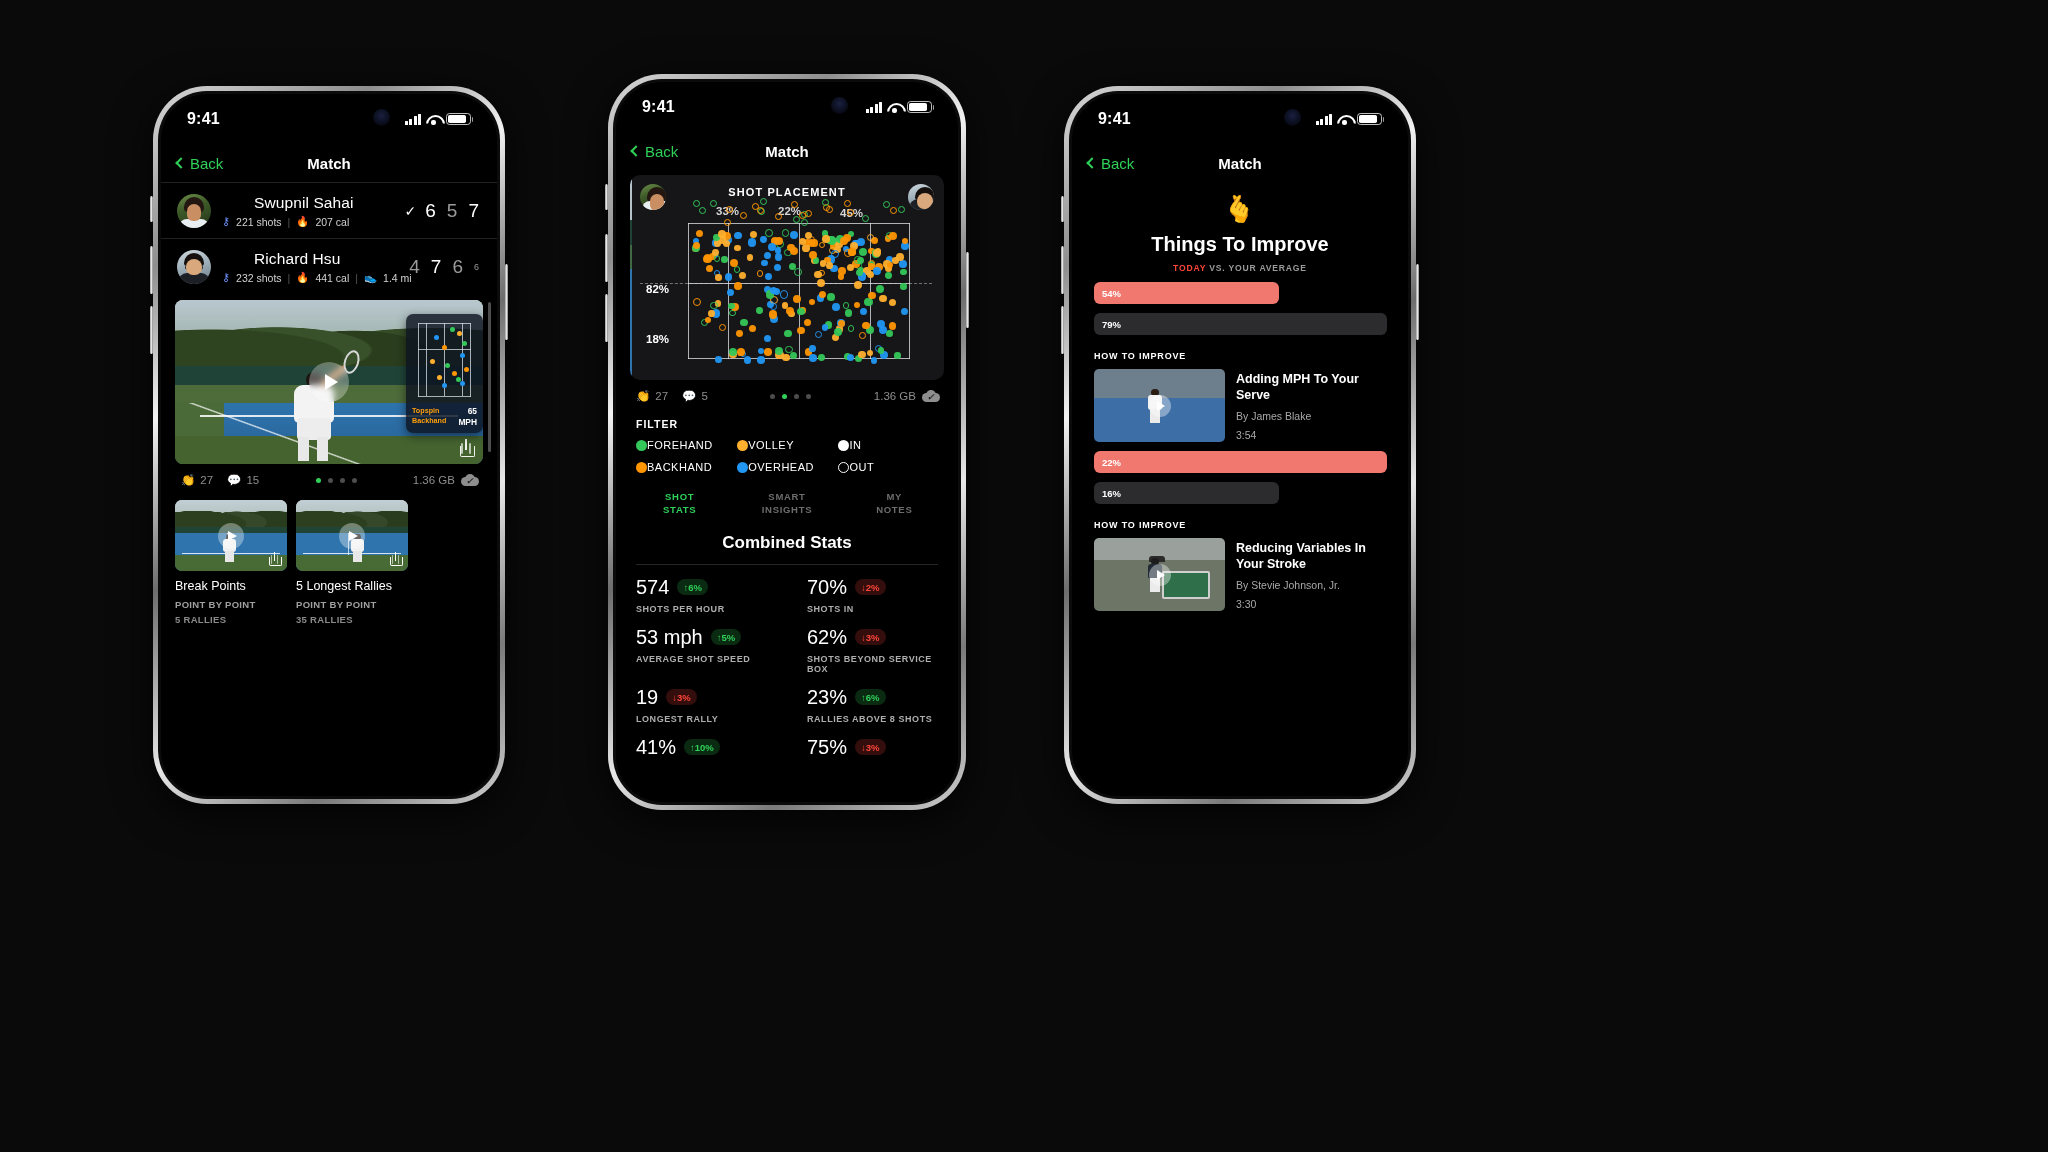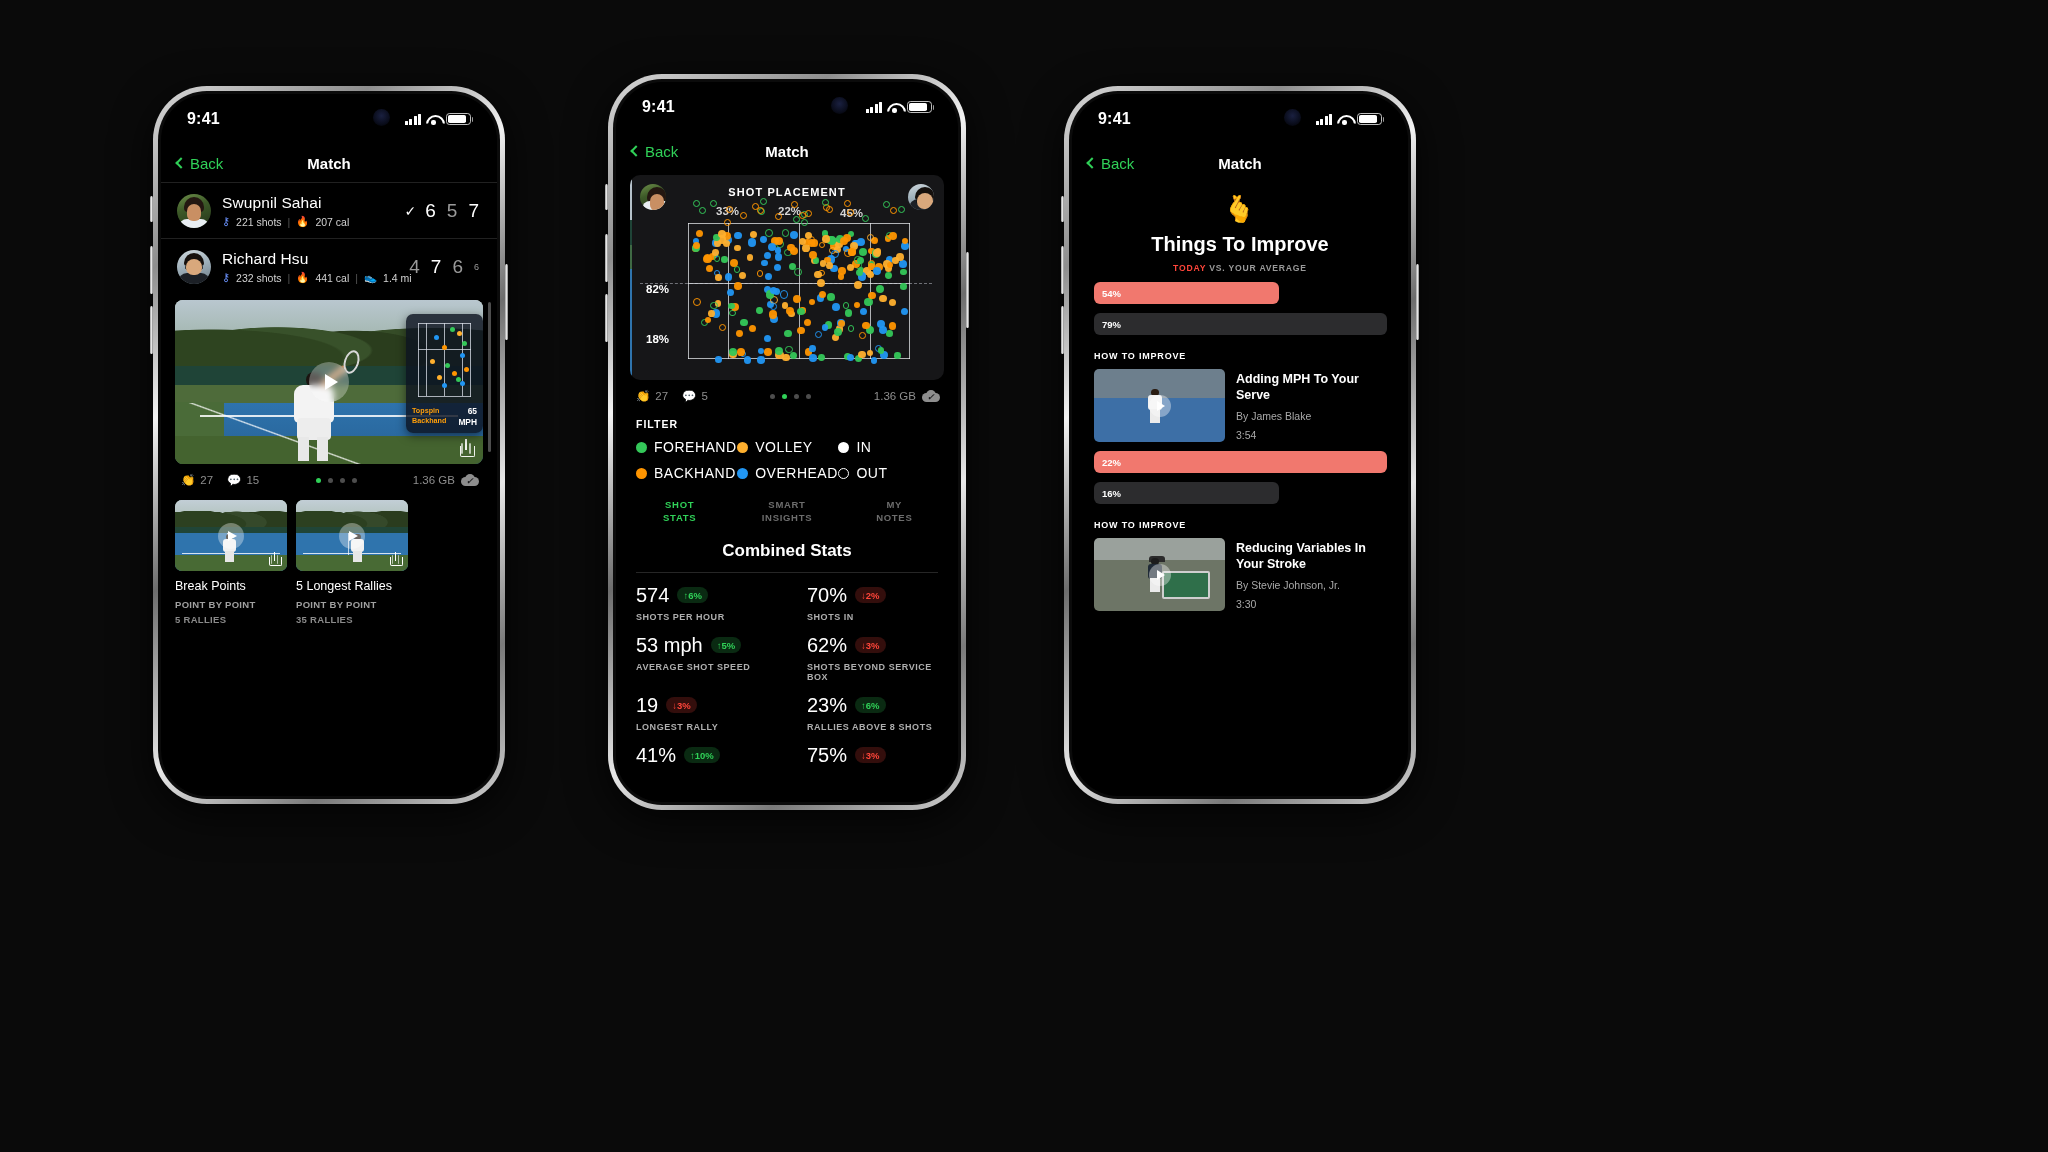--- a/index.html
+++ b/index.html
@@ -109,21 +109,21 @@
   .av2 { background: linear-gradient(165deg,#cfd8dd 0%,#9fb0ba 45%,#6d7d88 100%); }
   .av2::before{content:"";position:absolute;left:7px;top:3px;width:20px;height:13px;
     background:#15100d;border-radius:10px 10px 3px 3px;}
   .av2::after{content:"";position:absolute;left:9px;top:9px;width:16px;height:16px;
     background:#d9a87c;border-radius:8px 8px 7px 7px;}
   .av2 .shirt{position:absolute;left:1px;bottom:0;width:32px;height:11px;background:#1c2026;
     border-radius:9px 9px 0 0;}
   .av2 .glass{position:absolute;left:8px;top:15px;width:18px;height:5px;
     border:1.4px solid #111;border-radius:3px;}
   .p-info { margin-left:11px; flex:1; min-width:0; }
-  .p-name { font-size:15.5px; font-weight:400; letter-spacing:.1px; }
+  .p-name { font-size:15.5px; font-weight:400; letter-spacing:.1px;margin-left:32px; }
   .p-meta { display:flex; align-items:center; gap:6px; margin-top:3px;
             font-size:10.5px; color:#d2d2d2; white-space:nowrap; }
   .p-meta .sep { color:#555; }
   .ico-racket{ color:#6b93ff; font-size:11px; }
   .score { display:flex; align-items:center; gap:11px; font-size:19px; font-weight:400;
            padding-right:2px; }
   .score .chk { font-size:14px; margin-right:-2px; }
   .score .dim { color:#9a9a9a; }
   .score .sup { font-size:9px; vertical-align:super; color:#9a9a9a; }
 
@@ -248,21 +248,21 @@
   .sp-av { position:absolute; width:26px; height:26px; border-radius:50%; top:9px; overflow:hidden;}
   .sp-av.l{ left:10px; }
   .sp-av.r{ right:10px; }
   .court2 { position:absolute; left:58px; right:46px; top:48px; bottom:14px; }
   .c2-line{ position:absolute; background:rgba(235,238,242,.72); }
   .pct { position:absolute; color:#fff; font-size:11.5px; font-weight:700; }
   .pct.dim { color:#d7d7d7; }
   .sp-dash{position:absolute;left:0;right:0;height:0;border-top:1px dashed rgba(220,225,235,.45);}
   .filter-h{color:#fff;font-size:10.5px;font-weight:700;letter-spacing:1px;padding:15px 0 0 20px;}
   .legend{display:flex;flex-wrap:wrap;padding:9px 18px 0 20px;row-gap:10px;}
-  .lg{display:flex;align-items:center;gap:7px;width:33.3%;color:#fff;font-size:14px;letter-spacing:.5px;}
+  .lg{display:flex;align-items:center;width:33.3%;color:#fff;font-size:11px;letter-spacing:.5px;}
   .lg .sw{width:11px;height:11px;border-radius:50%;flex:none;}
   .lg .sw.hollow{background:transparent;border:1.6px solid #fff;}
   .tabs{display:flex;padding:18px 10px 0 10px;}
   .tab{flex:1;text-align:center;font-size:9.5px;font-weight:700;letter-spacing:.7px;line-height:1.35;
        color:#6d6d6d;}
   .tab.active{color:#30d158;}
   .cs-title{text-align:center;color:#fff;font-size:17px;font-weight:700;padding-top:16px;}
   .cs-rule{margin:11px 20px 0 20px;height:1px;background:rgba(255,255,255,.15);}
   .grid2{display:flex;flex-wrap:wrap;padding:11px 0 0 0;}
   .cell{width:50%;padding:0 6px 12px 20px;}

